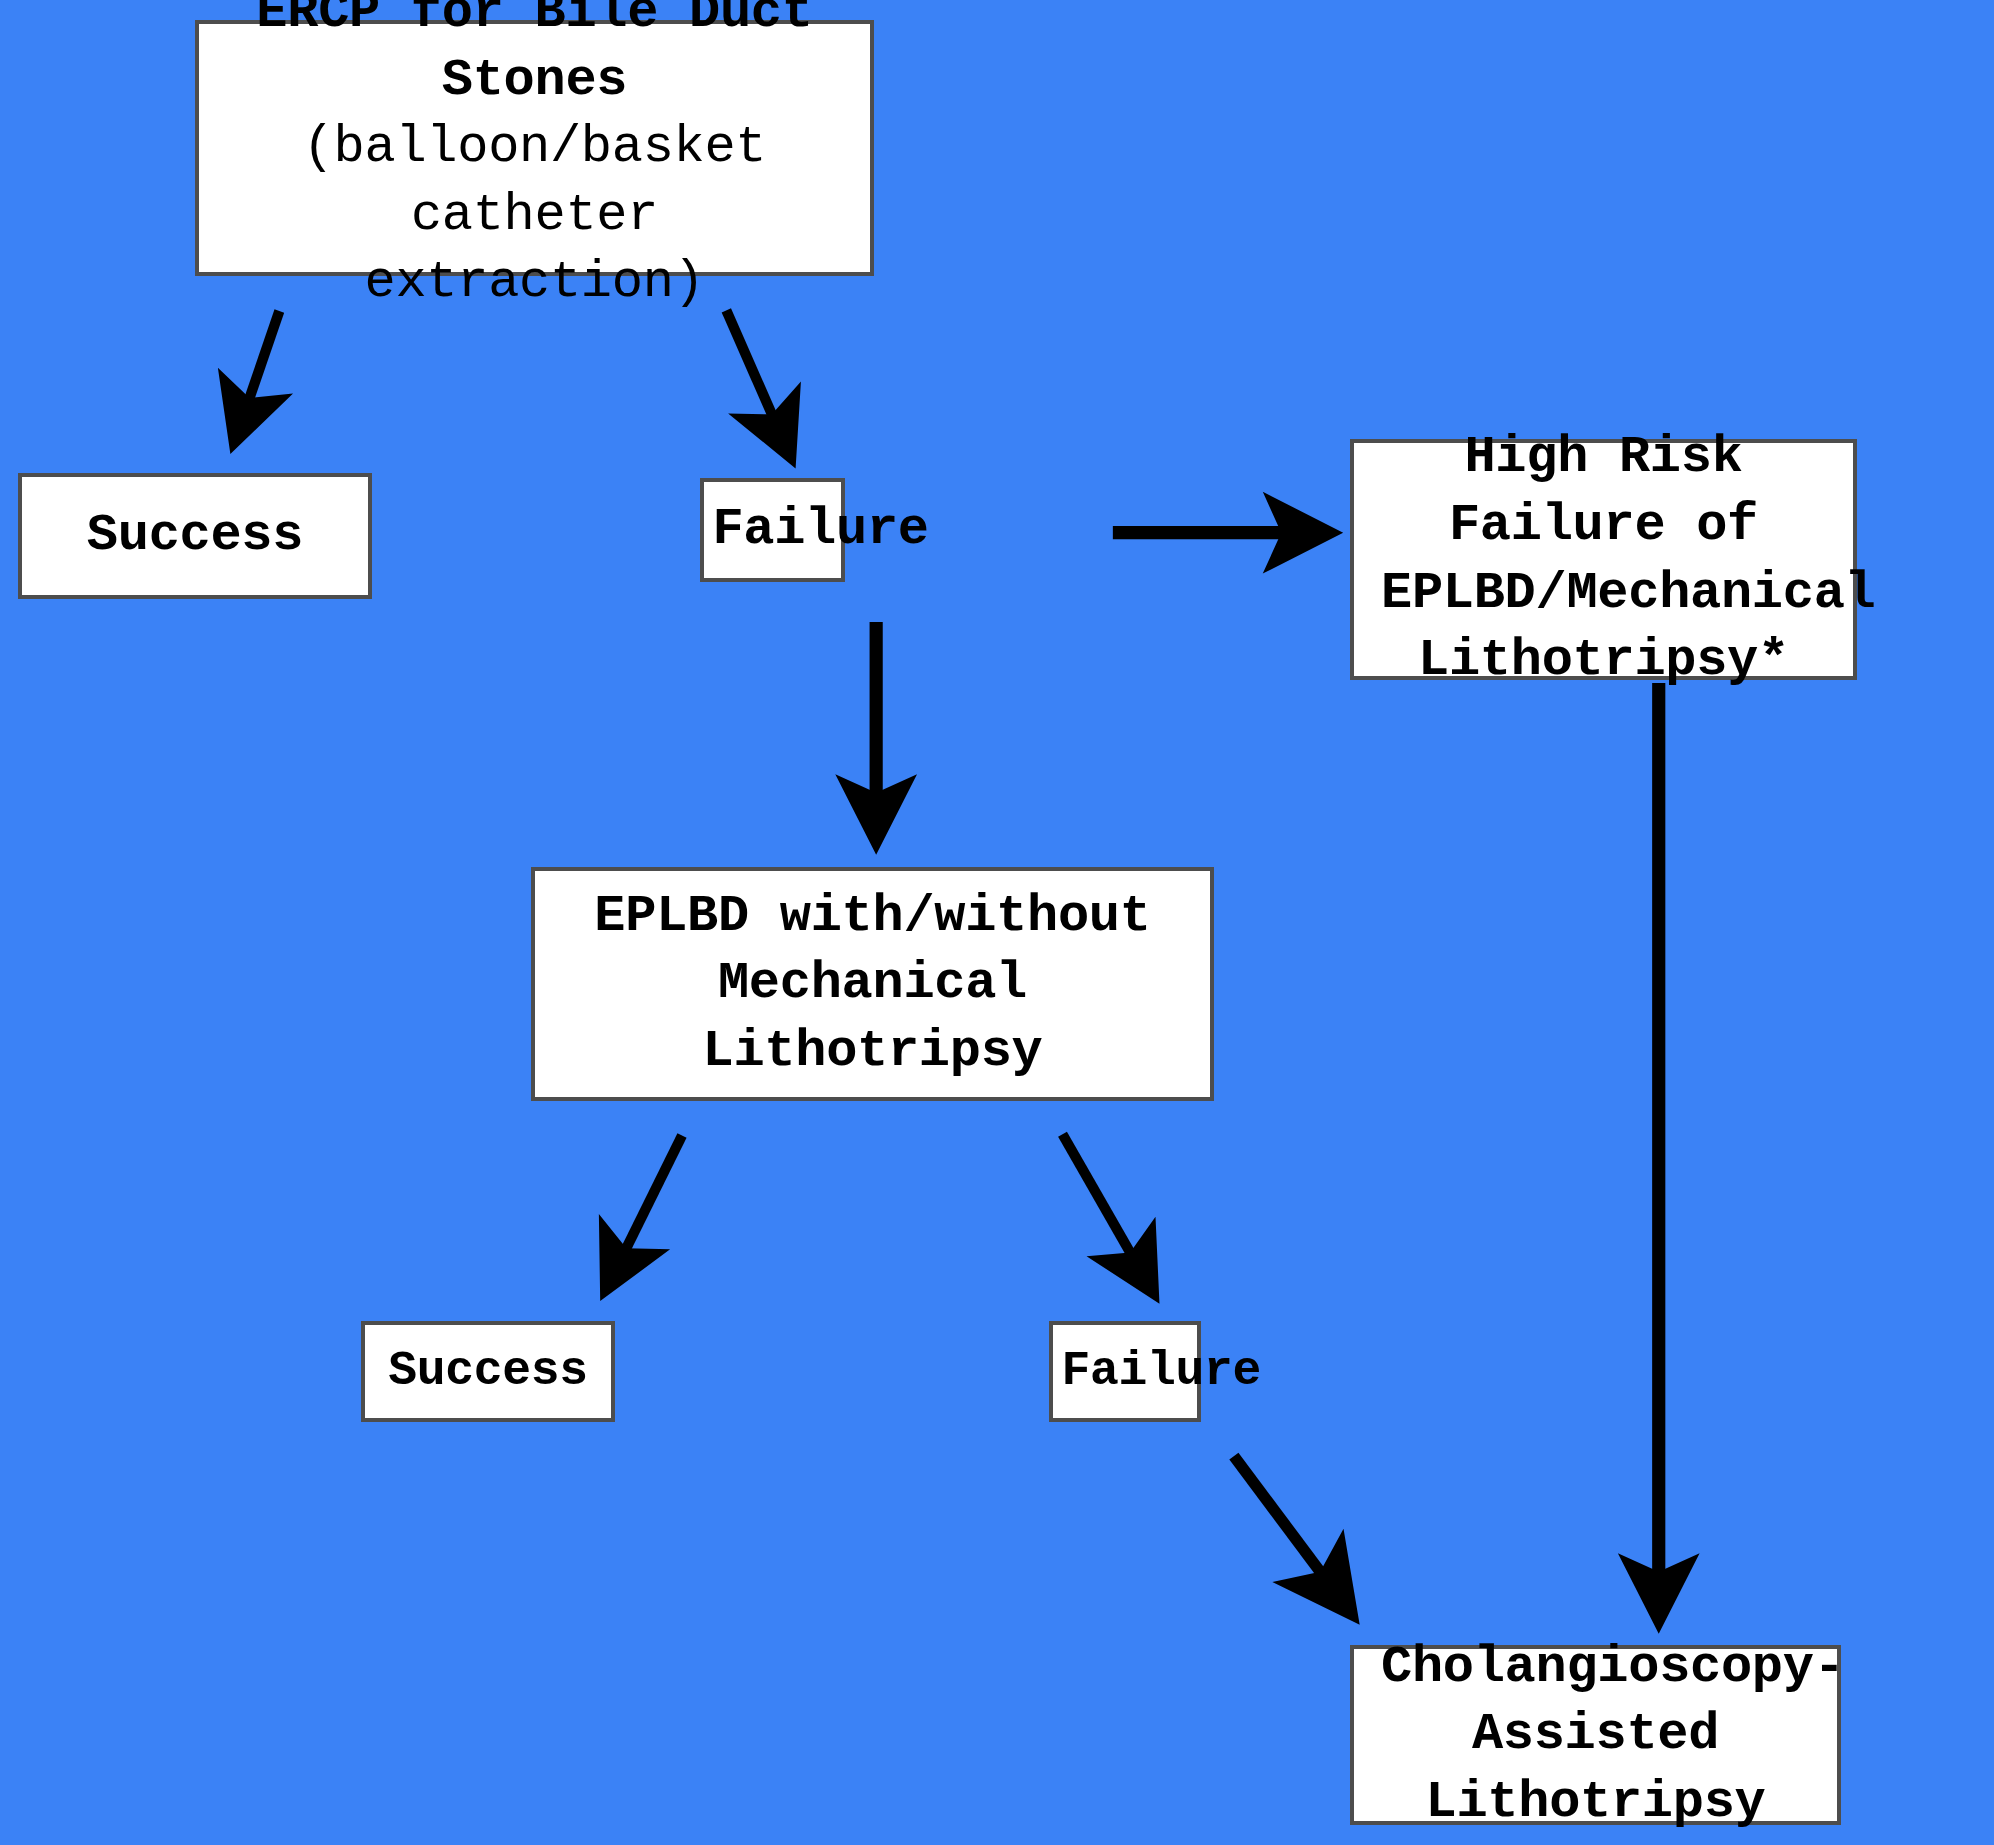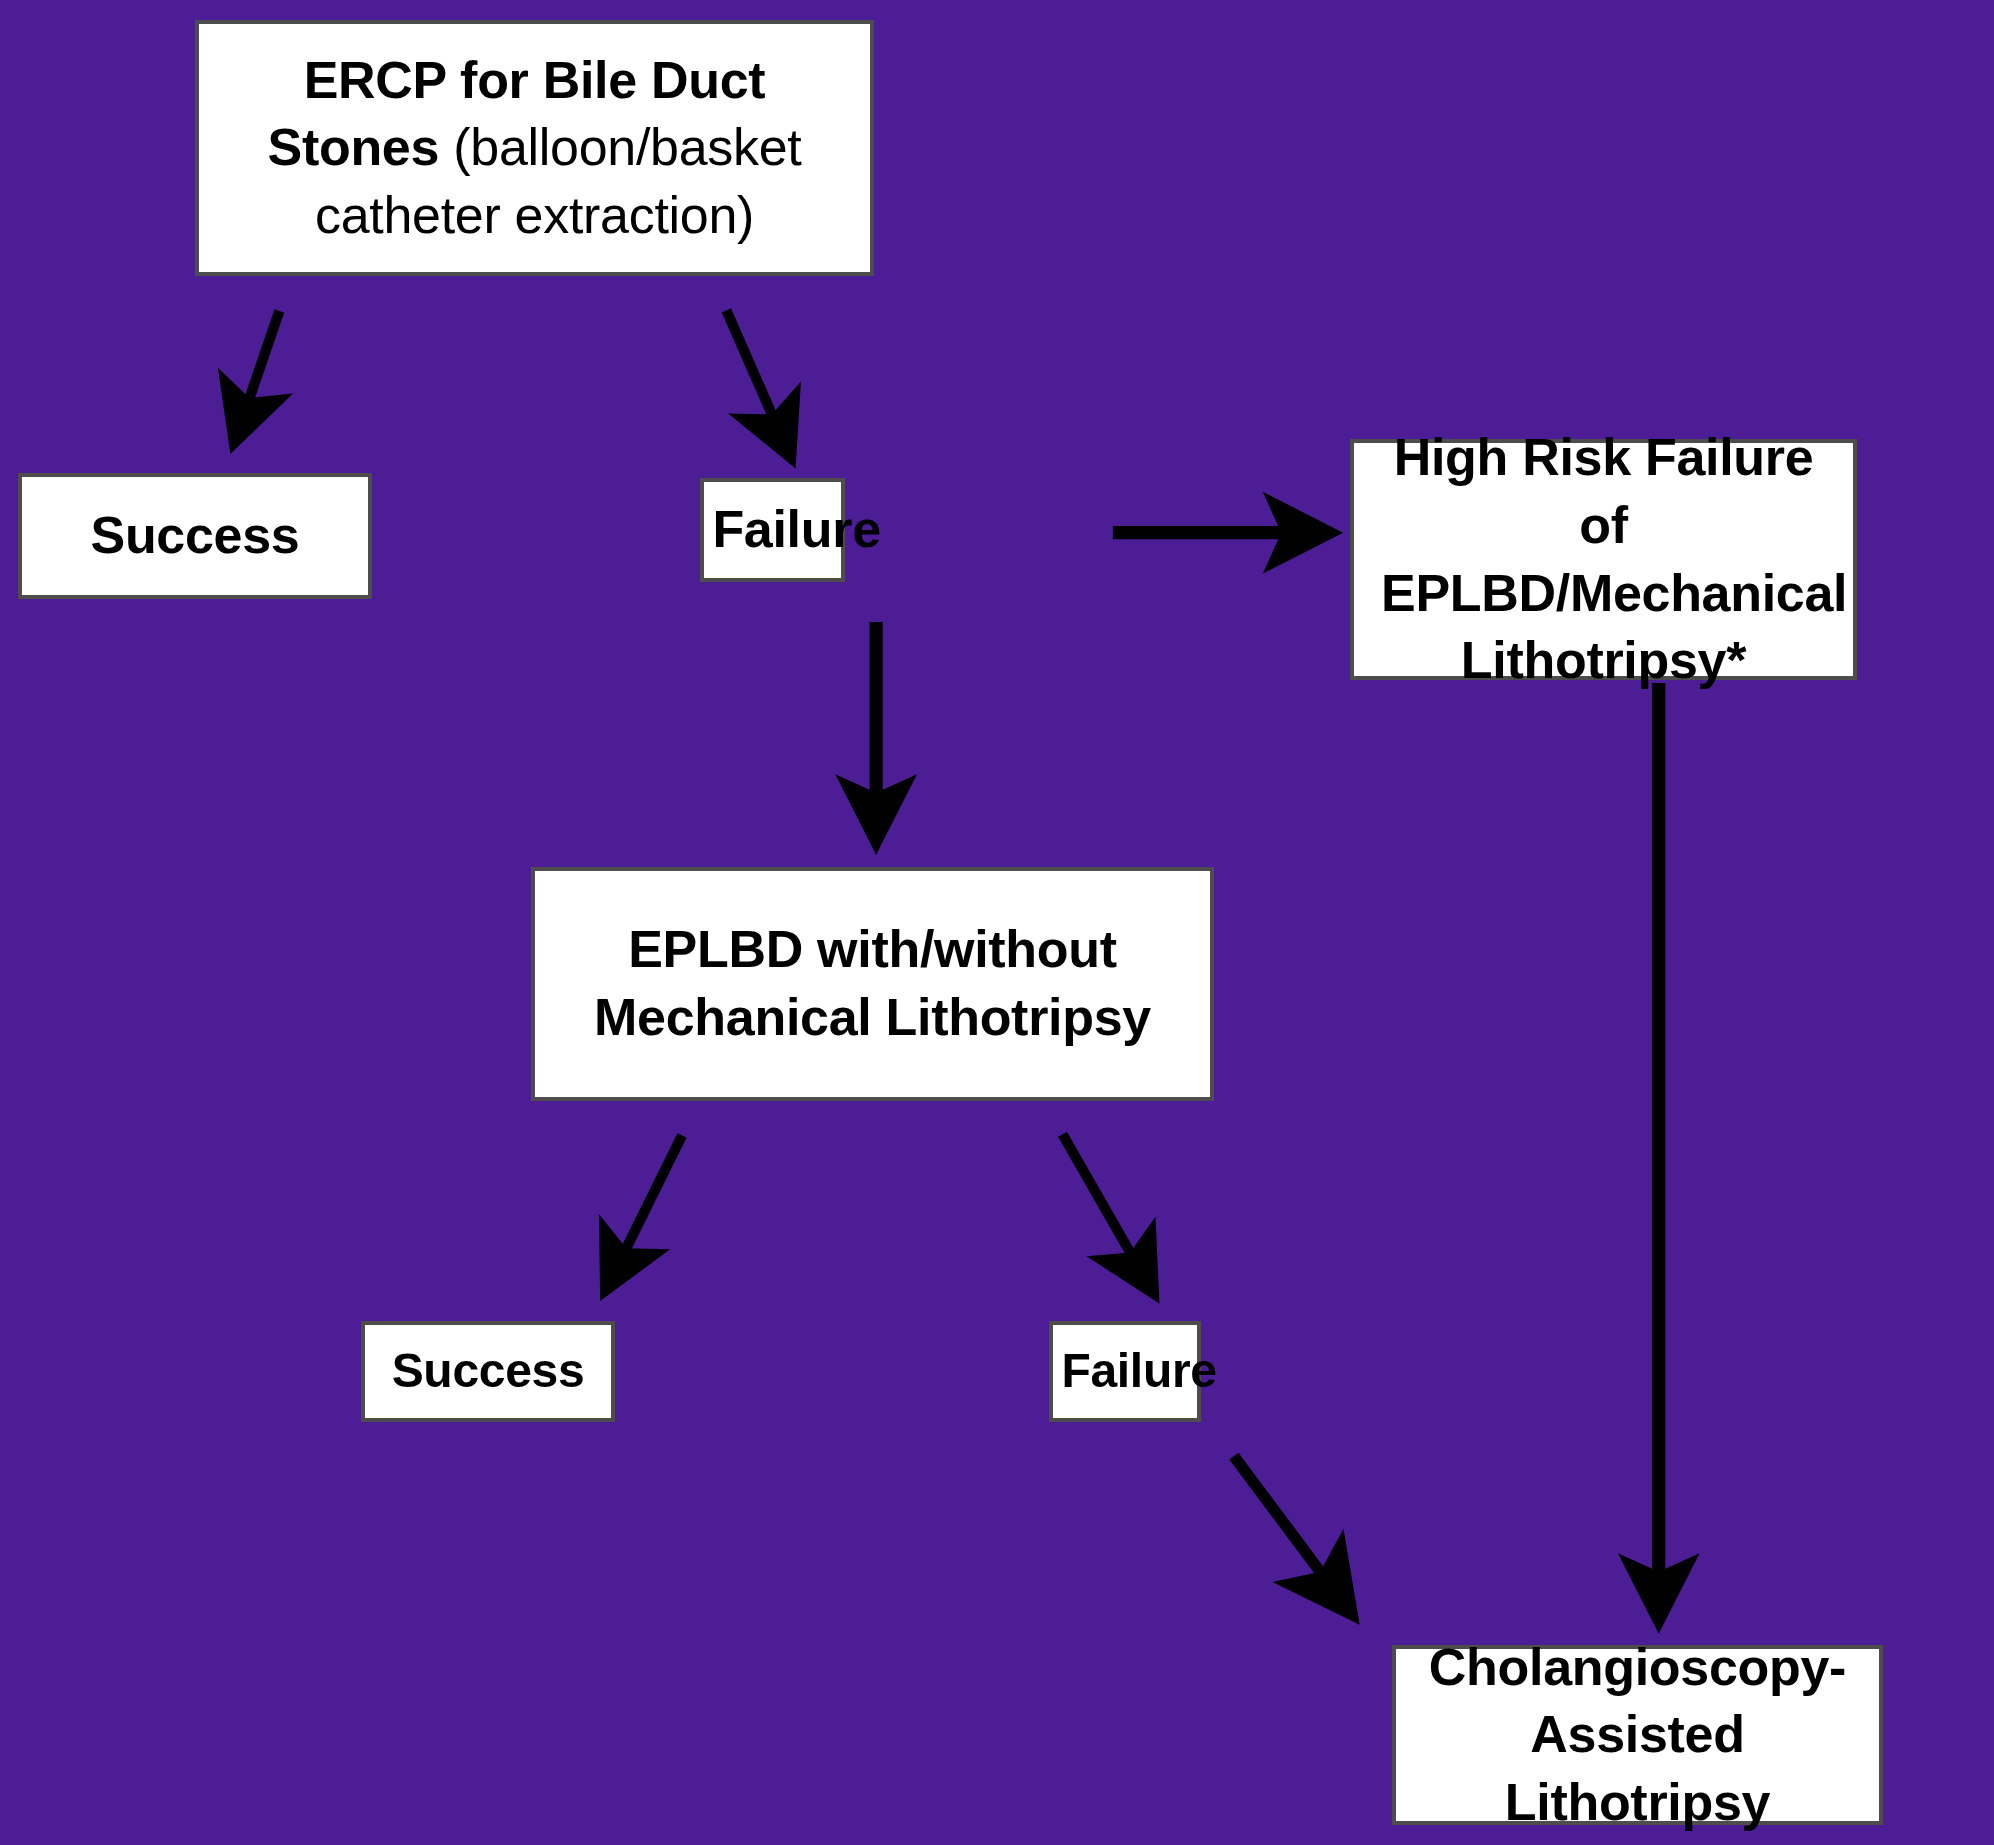--- a/index.html
+++ b/index.html
@@ -4,23 +4,23 @@
 <style>
   html, body {
     margin: 0;
     padding: 0;
     background: #ffffff;
   }
   #canvas {
     position: relative;
     width: 1995px;
     height: 1845px;
-    background: #4c1d95;
+    background: #3b82f6;
     overflow: hidden;
-    font-family: Liberation Sans, sans-serif;
+    font-family: Liberation Mono, monospace;
   }
   .node {
     position: absolute;
     box-sizing: border-box;
     background: #ffffff;
     border: 4.2px solid #4d4d4d;
     display: flex;
     align-items: center;
     justify-content: center;
     text-align: center;
@@ -42,21 +42,21 @@
   }
 
   
   #node-ercp        { left: 195px;  top: 20px;   width: 679px; height: 256px; font-size: 52px; }
   #node-success-1   { left: 18px;   top: 473px;  width: 354px;  height: 126px; font-size: 52px; }
   #node-failure-1   { left: 700px; top: 478px;  width: 145px;  height: 104px; font-size: 52px; }
   #node-highrisk    { left: 1350px; top: 439px;  width: 507px; height: 241px; font-size: 52px; }
   #node-eplbd       { left: 531px;  top: 867px; width: 683px; height: 234px; font-size: 52px; }
   #node-success-2   { left: 361px;  top: 1321px; width: 254px;  height: 101px; font-size: 48px; }
   #node-failure-2   { left: 1049px; top: 1321px; width: 152px;  height: 101px; font-size: 48px; }
-  #node-cholangio   { left: 1392px; top: 1645px; width: 491px; height: 180px; font-size: 52px; }
+  #node-cholangio   { left: 1350px; top: 1645px; width: 491px; height: 180px; font-size: 52px; }
 
   #node-ercp        { padding-left: 36px; padding-right: 36px; }
   #node-highrisk    { padding-left: 27px; padding-right: 27px; }
   #node-eplbd       { padding-left: 30px; padding-right: 30px; }
   #node-cholangio   { padding-left: 27px; padding-right: 27px; }
 </style>
 </head>
 <body>
 
 <div id="canvas">

